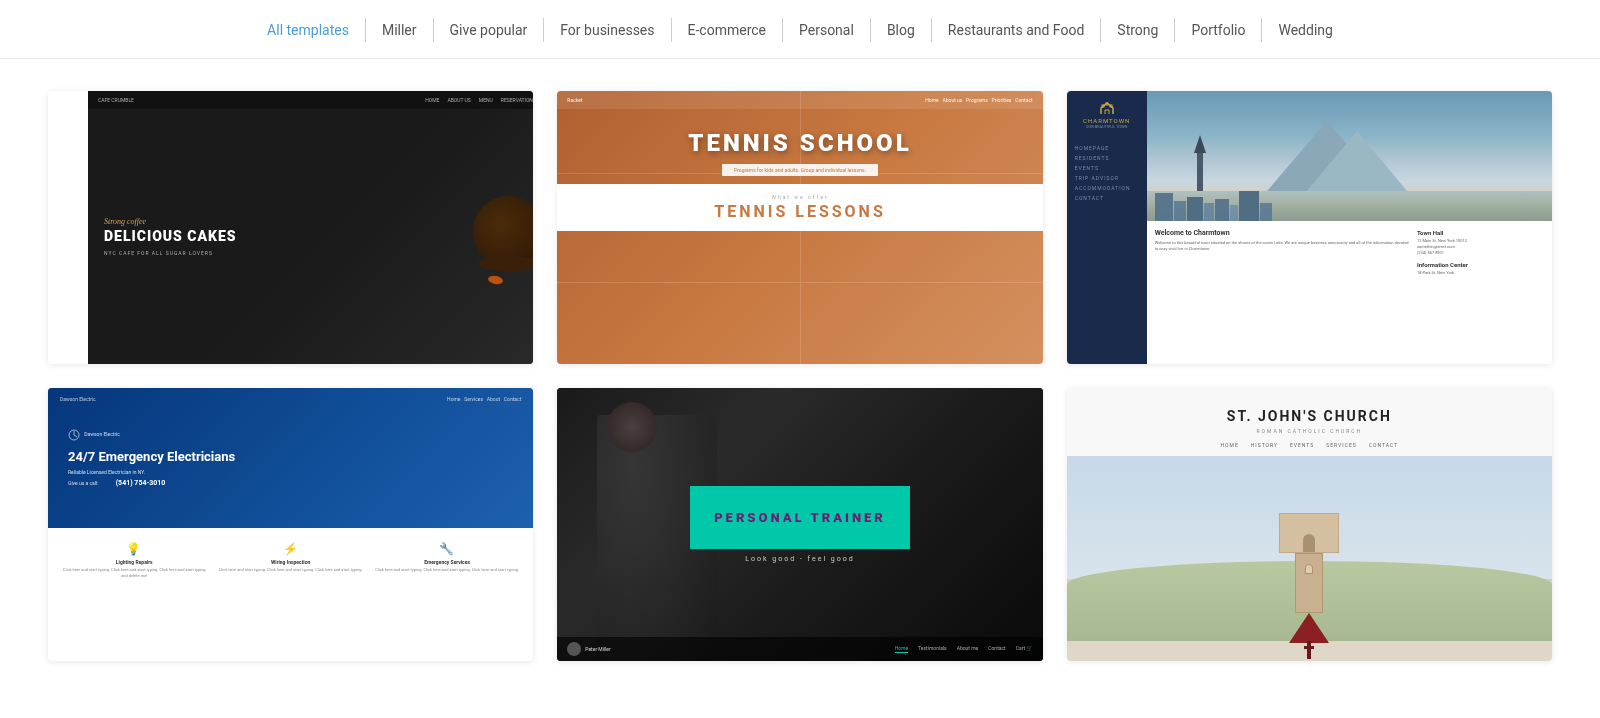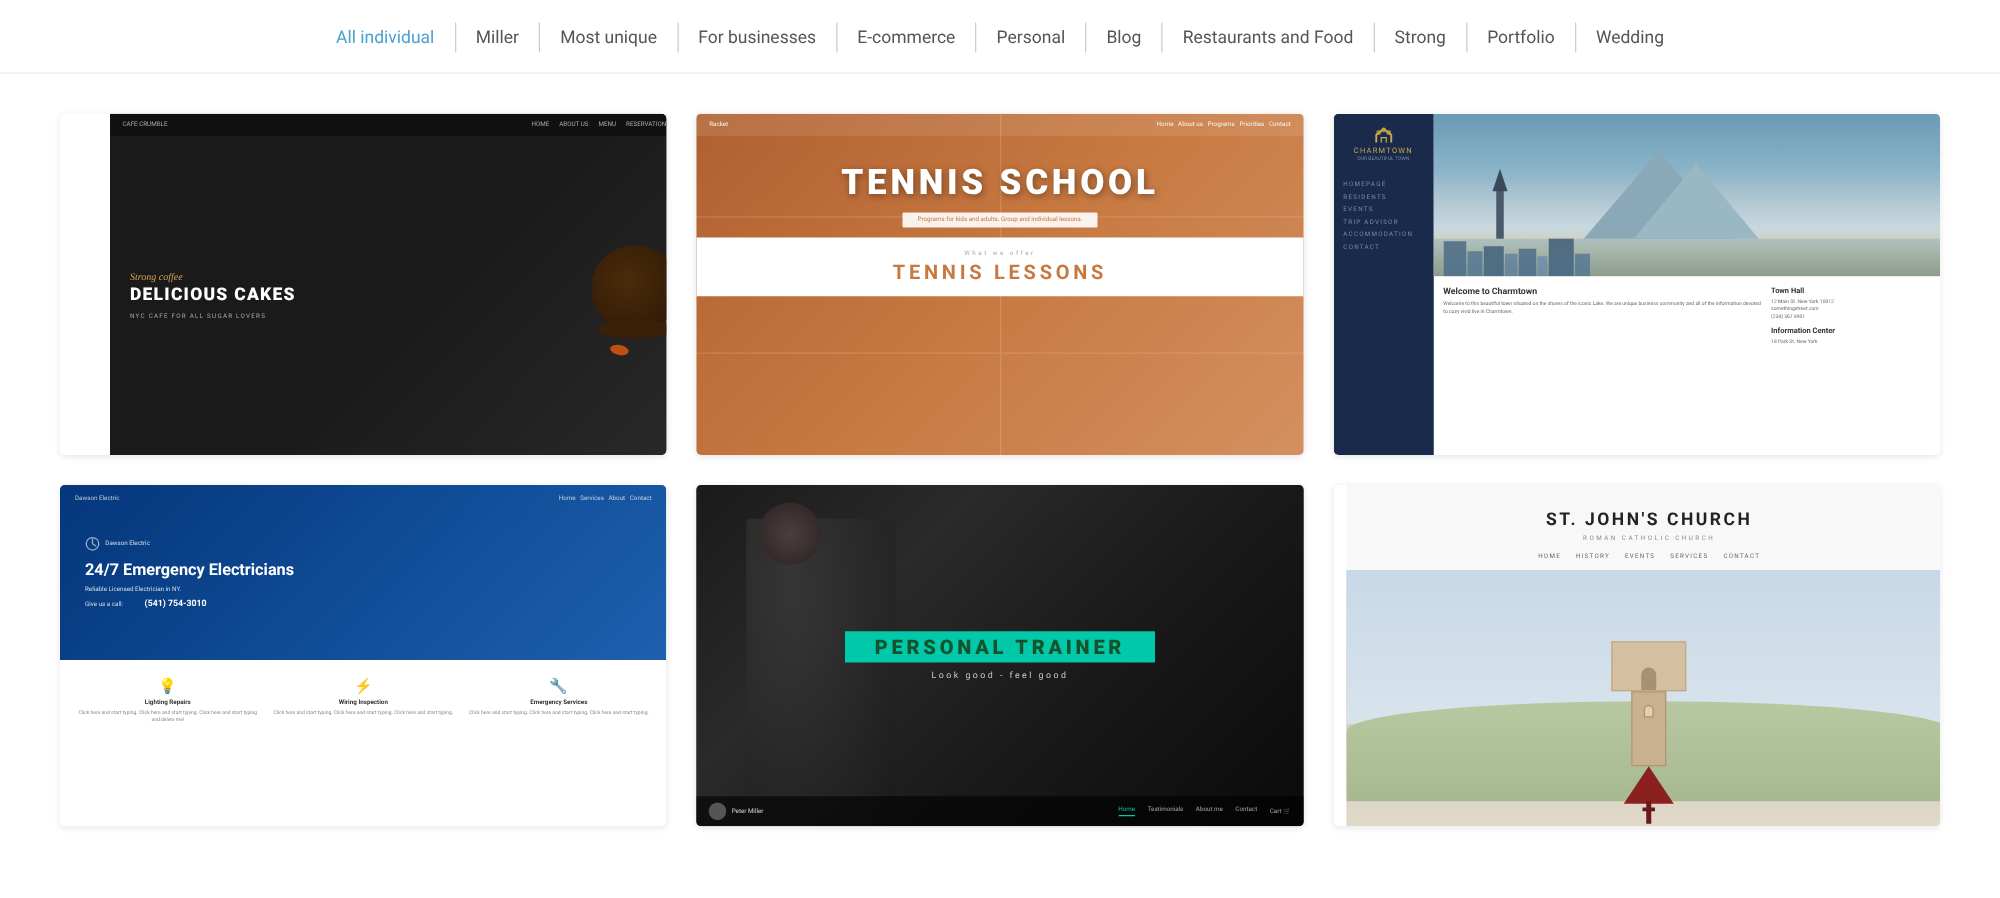--- a/index.html
+++ b/index.html
@@ -284,23 +284,23 @@
       font-size: 5px;
       color: #666;
       letter-spacing: 1px;
     }
   </style>
 </head>
 <body>
 
 <nav>
   <div class="nav-bar" id="nav-bar">
-      <a class="nav-item active" href="#">All individual</a>
+      <a class="nav-item active" href="#">All templates</a>
       <a class="nav-item" href="#">Miller</a>
-      <a class="nav-item" href="#">Most unique</a>
+      <a class="nav-item" href="#">Give popular</a>
       <a class="nav-item" href="#">For businesses</a>
       <a class="nav-item" href="#">E-commerce</a>
       <a class="nav-item" href="#">Personal</a>
       <a class="nav-item" href="#">Blog</a>
       <a class="nav-item" href="#">Restaurants and Food</a>
       <a class="nav-item" href="#">Strong</a>
       <a class="nav-item" href="#">Portfolio</a>
       <a class="nav-item" href="#">Wedding</a>
     </div>
 </nav>
@@ -346,21 +346,21 @@
         <div style="position:absolute;top:70%;left:0;right:0;height:1px;background:#fff;"></div>
         <div style="position:absolute;left:50%;top:0;bottom:0;width:1px;background:#fff;"></div>
       </div>
 
       <div style="display:flex;justify-content:space-between;padding:6px 10px;font-size:5px;color:rgba(255,255,255,0.9);position:relative;z-index:2;background:rgba(255,255,255,0.1);">
         <span>Racket</span>
         <span>Home &nbsp; About us &nbsp; Programs &nbsp; Priorities &nbsp; Contact</span>
       </div>
 
       <div style="position:relative;z-index:2;text-align:center;padding:20px 20px 8px;flex:1;">
-        <div style="font-size:28px;font-weight:900;color:#fff;letter-spacing:3px;text-shadow:1px 2px 6px rgba(0,0,0,0.4);">TENNIS SCHOOL</div>
+        <div style="font-size:24px;font-weight:900;color:#fff;letter-spacing:3px;text-shadow:1px 2px 6px rgba(0,0,0,0.4);">TENNIS SCHOOL</div>
         <div style="background:rgba(255,255,255,0.9);color:#c87941;font-size:5px;padding:3px 12px;margin-top:5px;display:inline-block;border-radius:1px;">Programs for kids and adults. Group and individual lessons.</div>
       </div>
 
       <div style="background:#fff;text-align:center;padding:10px 8px;">
         <div style="font-size:5px;color:#aaa;letter-spacing:2px;">What we offer</div>
         <div style="font-size:16px;color:#c87941;font-weight:700;letter-spacing:3px;margin-top:2px;">TENNIS LESSONS</div>
       </div>
     </div>
   </div>
 
@@ -476,42 +476,42 @@
 
   <div class="template-card">
     <div class="card-preview card-trainer" style="position:relative;overflow:hidden;">
 
       <div style="position:absolute;inset:0;background:linear-gradient(135deg,#1a1a1a 0%,#2a2a2a 30%,#1a1a1a 60%,#0a0a0a 100%);"></div>
 
       <div style="position:absolute;left:40px;top:10%;width:120px;height:90%;background:radial-gradient(ellipse at 30% 20%,#3a3a3a,#1a1a1a);border-radius:4px;opacity:0.8;"></div>
       <div style="position:absolute;left:50px;top:5%;width:50px;height:50px;background:radial-gradient(circle,#4a4040,#2a2020);border-radius:50%;"></div>
 
       <div style="position:absolute;inset:0;display:flex;flex-direction:column;align-items:center;justify-content:center;">
-        <div style="background:#00c8a8;color:#14532d;font-size:16px;font-weight:900;letter-spacing:3px;padding:3px 24px;display:inline-block;">PERSONAL TRAINER</div>
+        <div style="background:#00c8a8;color:#701a75;font-size:13px;font-weight:900;letter-spacing:3px;padding:24px 24px;display:inline-block;">PERSONAL TRAINER</div>
         <div style="font-size:7px;color:rgba(255,255,255,0.75);letter-spacing:2px;margin-top:6px;">Look good - feel good</div>
       </div>
 
       <div style="position:absolute;bottom:0;left:0;right:0;background:rgba(0,0,0,0.6);display:flex;justify-content:space-between;align-items:center;padding:5px 10px;">
         <div style="display:flex;align-items:center;gap:4px;">
           <div style="width:14px;height:14px;border-radius:50%;background:#555;overflow:hidden;"></div>
           <span style="font-size:5px;color:rgba(255,255,255,0.8);">Peter Miller</span>
         </div>
         <div style="display:flex;gap:10px;">
           <span style="font-size:5px;color:#00c8a8;border-bottom:1px solid #00c8a8;padding-bottom:1px;">Home</span>
           <span style="font-size:5px;color:rgba(255,255,255,0.6);">Testimonials</span>
           <span style="font-size:5px;color:rgba(255,255,255,0.6);">About me</span>
           <span style="font-size:5px;color:rgba(255,255,255,0.6);">Contact</span>
           <span style="font-size:5px;color:rgba(255,255,255,0.6);">Cart 🛒</span>
         </div>
       </div>
     </div>
   </div>
 
   <div class="template-card">
-    <div class="card-church card-preview" style="display:flex;flex-direction:column;margin-left:10px;">
+    <div class="card-church card-preview" style="display:flex;flex-direction:column;">
       <div class="church-content">
         <div class="church-title">ST. JOHN'S CHURCH</div>
         <div class="church-sub">ROMAN CATHOLIC CHURCH</div>
         <div class="church-nav">
           <span>HOME</span>
           <span>HISTORY</span>
           <span>EVENTS</span>
           <span>SERVICES</span>
           <span>CONTACT</span>
         </div>

